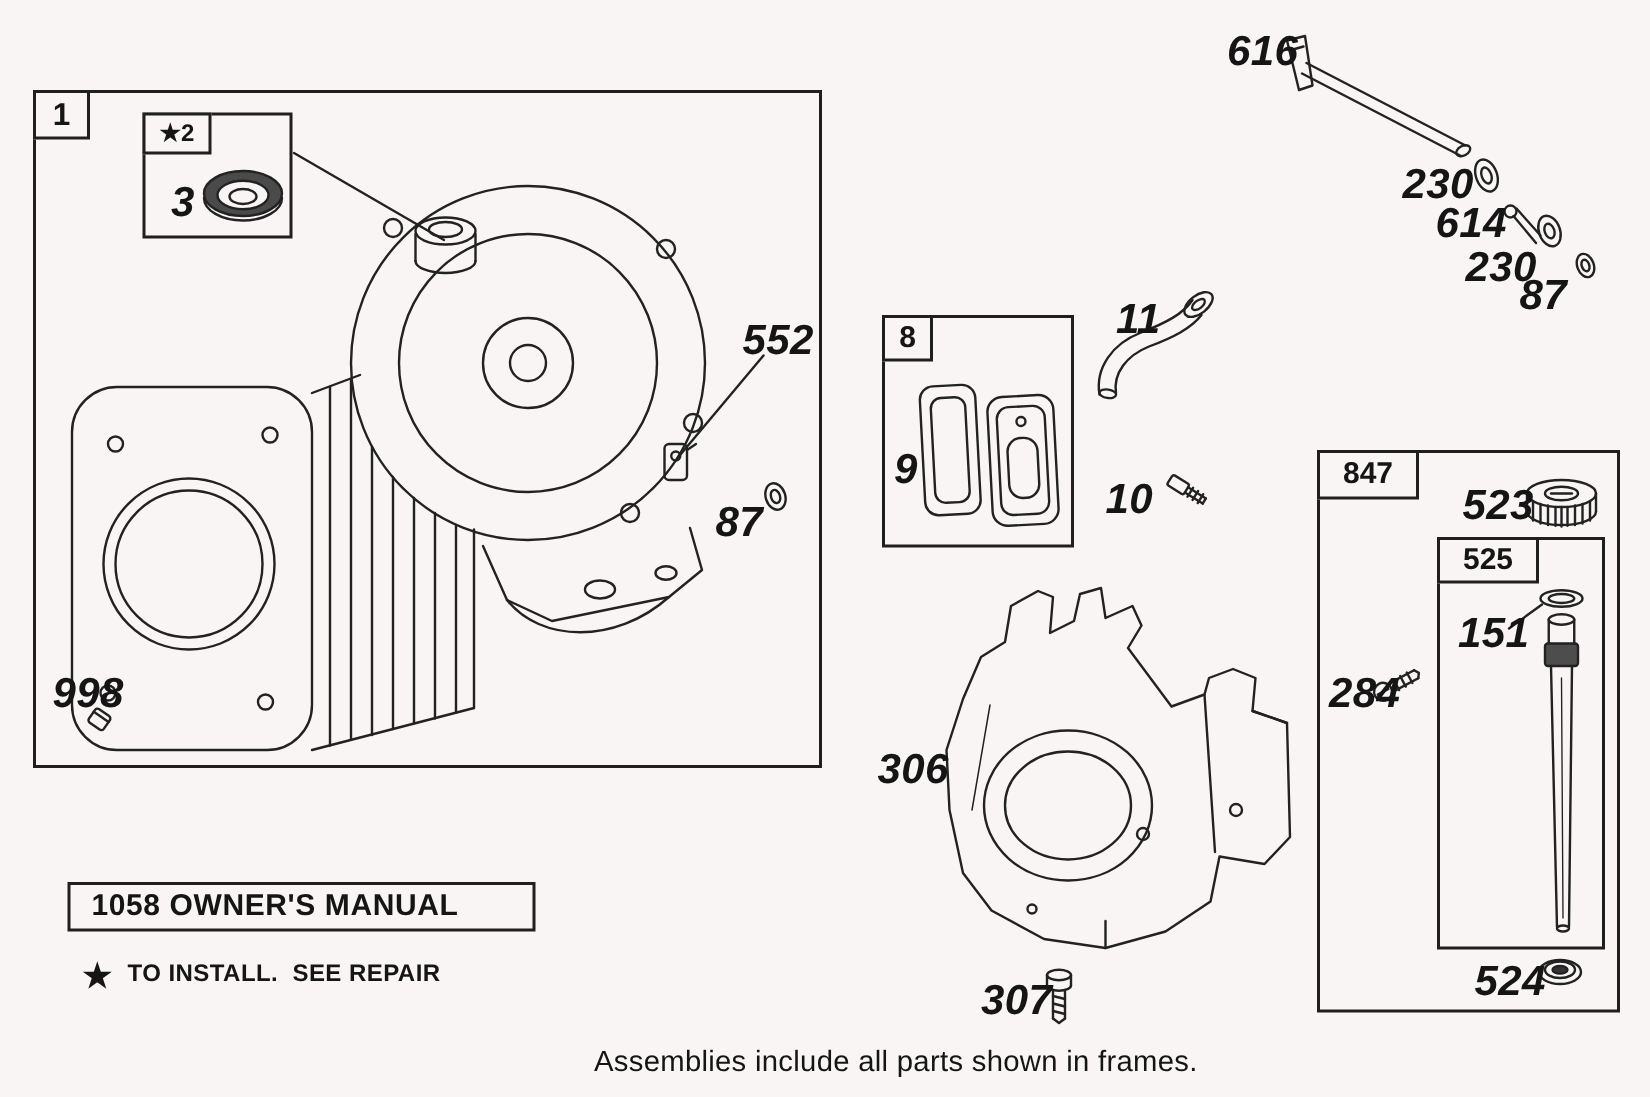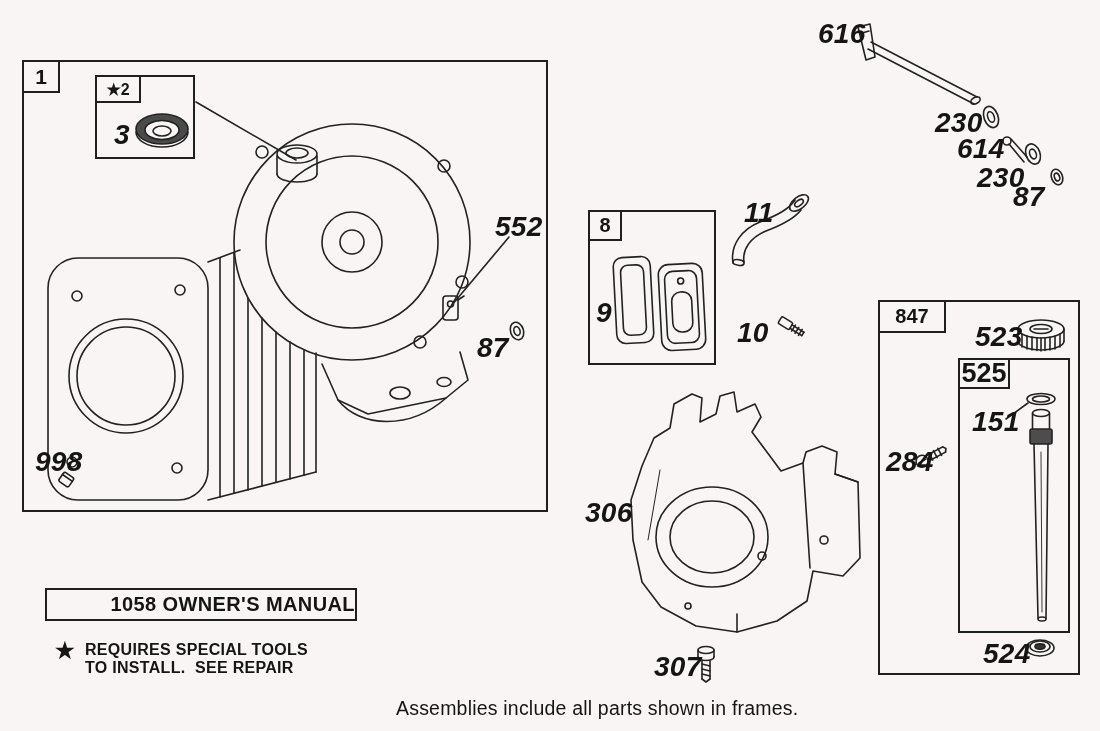--- a/index.html
+++ b/index.html
@@ -30,21 +30,21 @@
     letter-spacing:0.3px;
     white-space:nowrap;
     font-style:italic;
   }
   .manual-box {
     position:absolute;
     left:45px; top:588px; width:312px; height:33px;
     border:2px solid #1f1f1f;
     display:flex; align-items:center;
     padding-left:14px;
-    font-weight:bold; font-size:20px; letter-spacing:0.4px;justify-content:flex-end;
+    font-weight:bold; font-size:20px; letter-spacing:0.4px;
   }
   .star-note { position:absolute; left:55px; top:638px; font-size:22px; font-weight:bold; }
   .note-lines { position:absolute; left:85px; top:641px; }
   .note-line { font-weight:bold; font-size:16px; line-height:17.5px; letter-spacing:0.3px; white-space:pre; }
   .footer-note {
     position:absolute; left:352px; top:697px;
     font-size:19.5px; letter-spacing:0.2px;margin-left:44px;
   }
 </style>
 </head>
@@ -236,21 +236,21 @@
   <div class="frame" style="left:22px;top:60px;width:526px;height:452px"></div>
   <div class="frame" style="left:95px;top:75px;width:100px;height:84px"></div>
   <div class="frame" style="left:588px;top:210px;width:128px;height:155px"></div>
   <div class="frame" style="left:878px;top:300px;width:202px;height:375px"></div>
   <div class="frame" style="left:958px;top:358px;width:112px;height:275px"></div>
 
   <div class="corner-box" style="left:22px;top:60px;width:38px;height:33px;font-size:21px">1</div>
   <div class="corner-box" style="left:95px;top:75px;width:46px;height:28px;font-size:16px">★2</div>
   <div class="corner-box" style="left:588px;top:210px;width:34px;height:31px;font-size:20px">8</div>
   <div class="corner-box" style="left:878px;top:300px;width:68px;height:33px;font-size:20px">847</div>
-  <div class="corner-box" style="left:958px;top:358px;width:52px;height:31px;font-size:27px">525</div>
+  <div class="corner-box" style="left:958px;top:358px;width:68px;height:31px;font-size:20px">525</div>
 
   <div class="callout" style="left:114px;top:119px">3</div>
   <div class="callout" style="left:495px;top:211px">552</div>
   <div class="callout" style="left:477px;top:332px">87</div>
   <div class="callout" style="left:35px;top:446px">998</div>
   <div class="callout" style="left:818px;top:18px">616</div>
   <div class="callout" style="left:935px;top:107px">230</div>
   <div class="callout" style="left:957px;top:133px">614</div>
   <div class="callout" style="left:977px;top:162px">230</div>
   <div class="callout" style="left:1013px;top:181px">87</div>
@@ -263,19 +263,18 @@
   <div class="callout" style="left:983px;top:638px">524</div>
   <div class="callout" style="left:585px;top:497px">306</div>
   <div class="callout" style="left:654px;top:651px">307</div>
 
   <div class="manual-box">
     <span>1058 OWNER'S MANUAL</span>
   </div>
 
   <div class="star-note">★</div>
   <div class="note-lines">
-    <div class="note-line">REQUIRES SPECIAL TOOLS</div>
     <div class="note-line">TO INSTALL.  SEE REPAIR</div>
   </div>
 
   <div class="footer-note">Assemblies include all parts shown in frames.</div>
 
 </div>
 
 </body></html>

